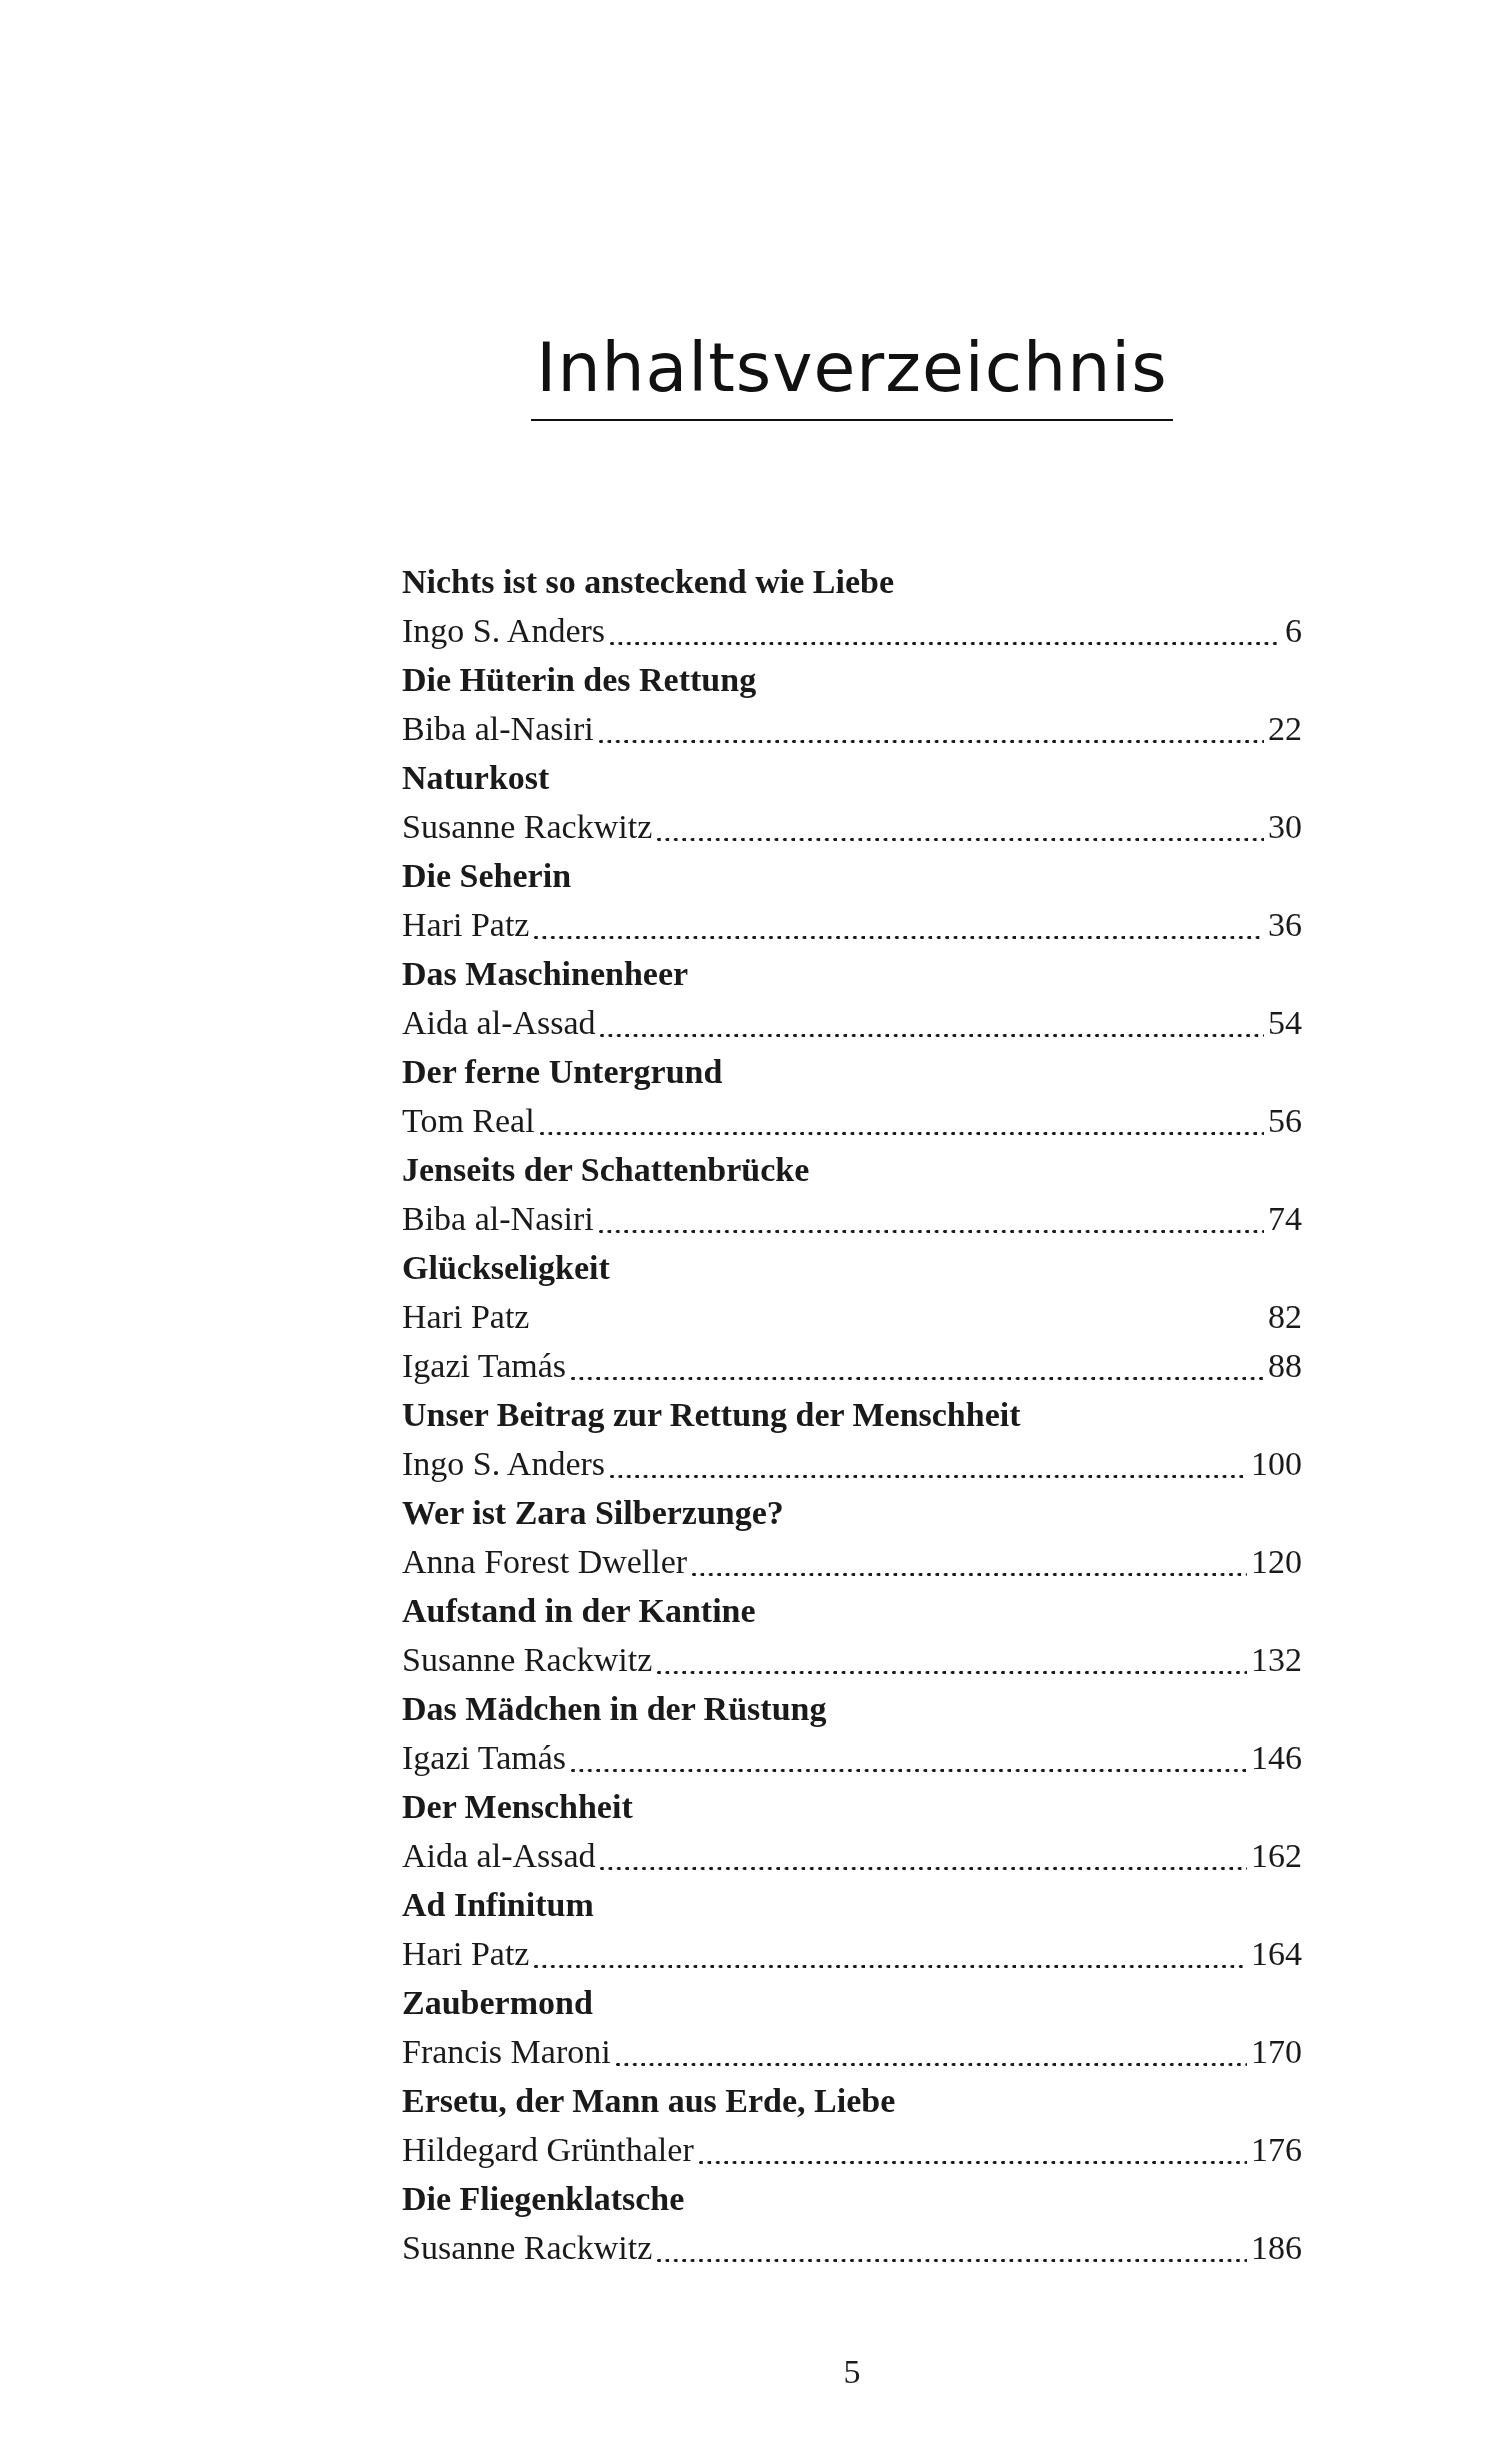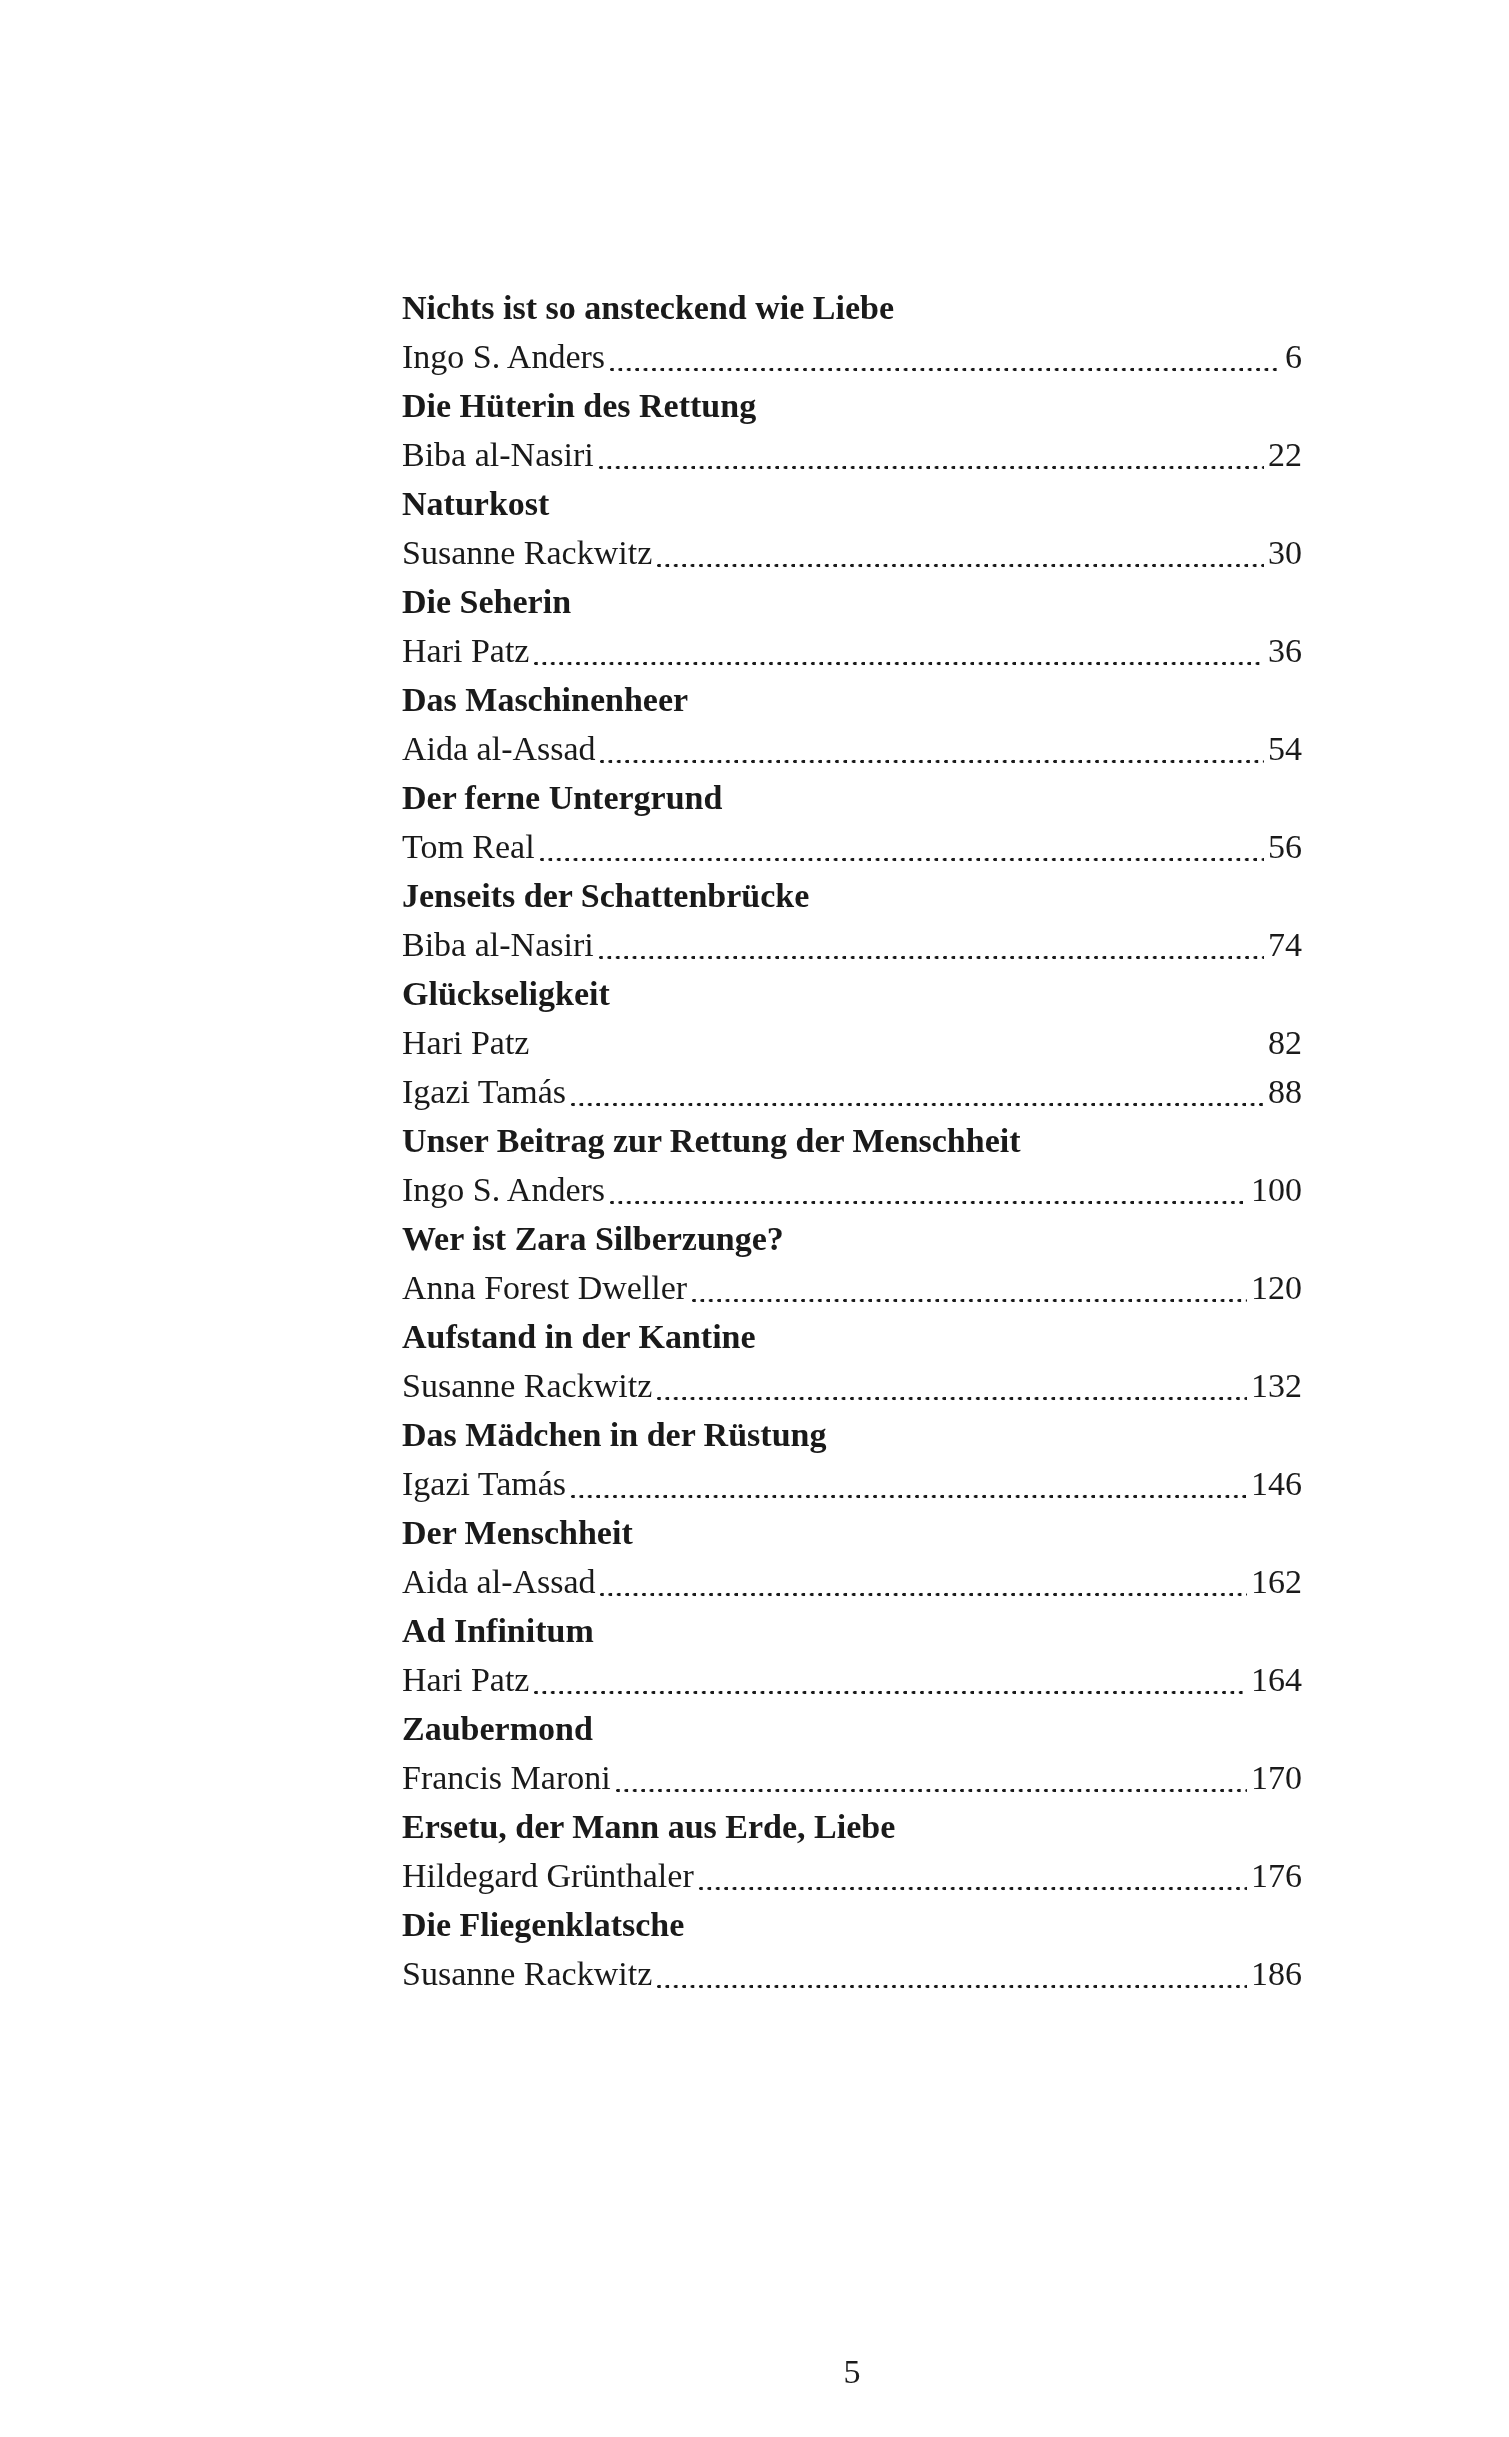--- a/index.html
+++ b/index.html
@@ -81,20 +81,23 @@
     width: 900px;
     text-align: center;
     font-size: 34px;
   }
 </style>
 </head>
 <body>
 
 <div class="page">
   <div class="content">
+    <div class="title-wrap">
+      <h1 class="title">Inhaltsverzeichnis</h1>
+    </div>
     <div class="toc" id="toc-list">
   <div class="entry">
     <div class="entry-title">Nichts ist so ansteckend wie Liebe</div>
     <div class="entry-row">
       <span class="author">Ingo S. Anders</span>
       <span class="leader"></span>
       <span class="pagenum">6</span>
     </div>
   </div>
 

